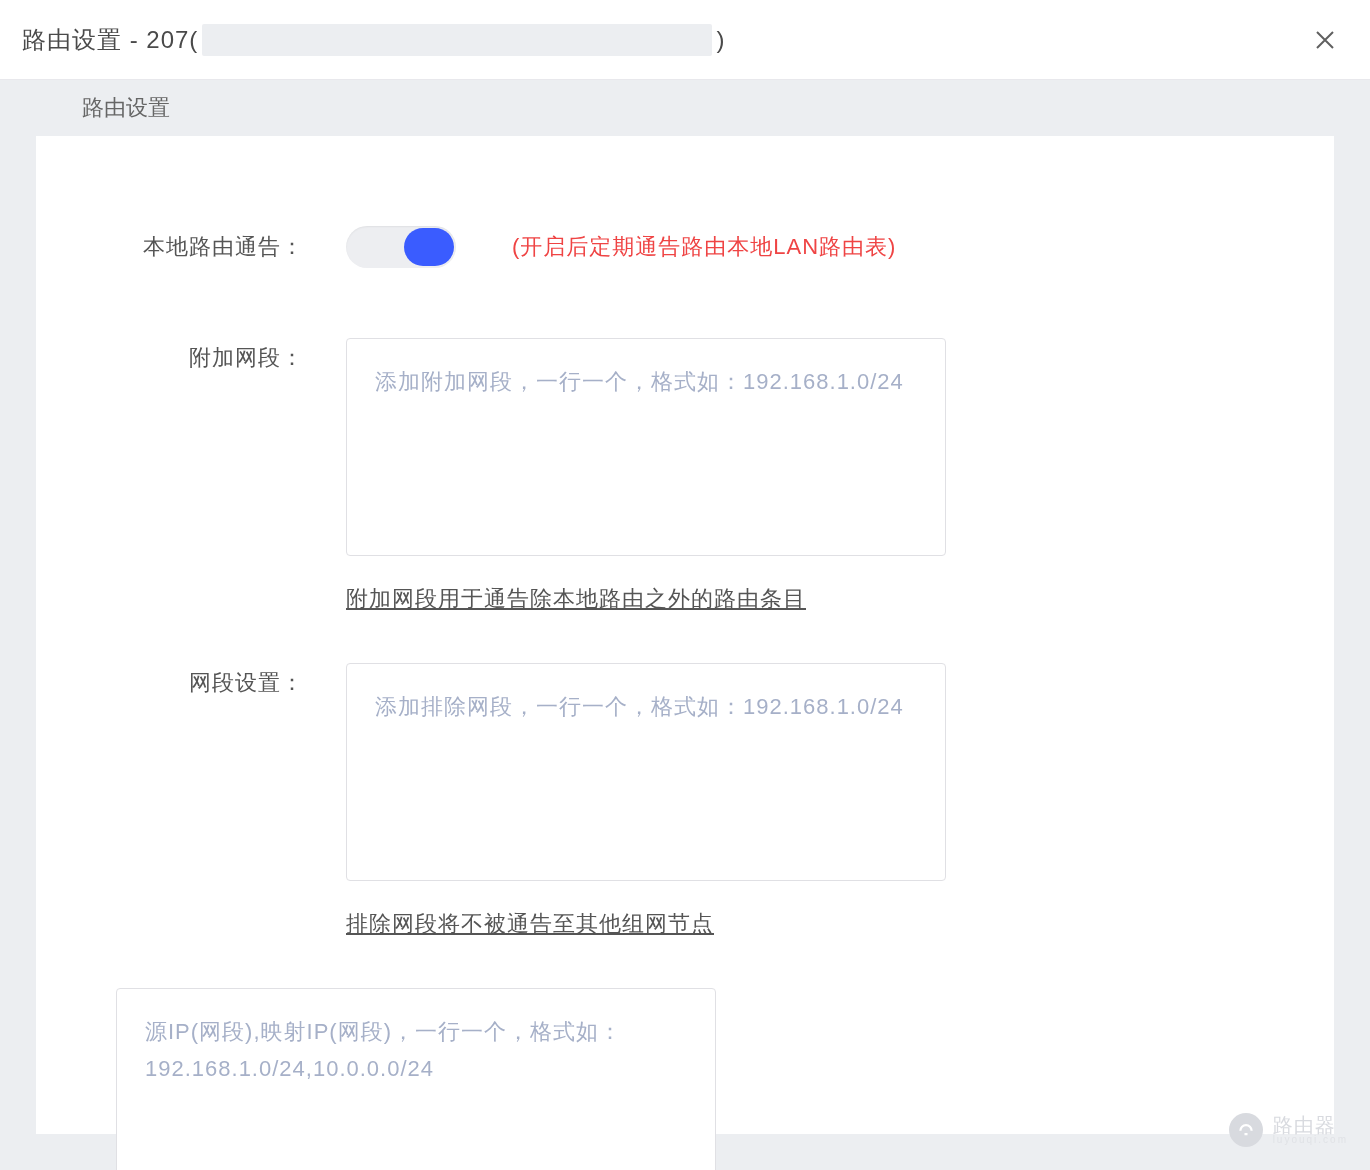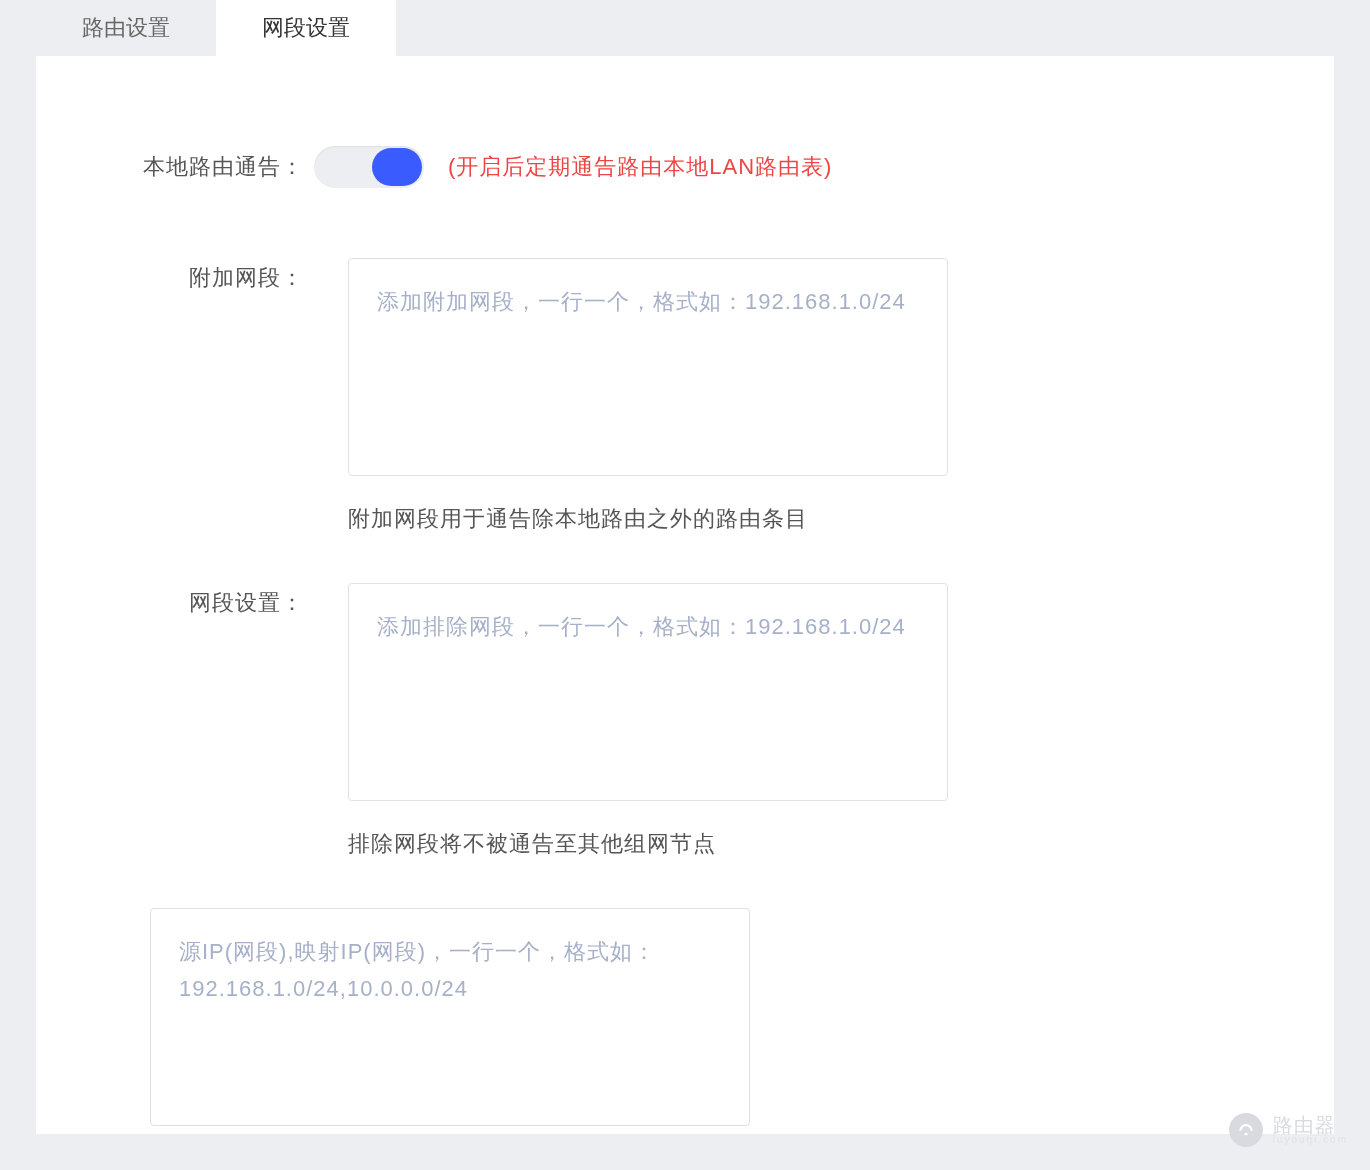--- a/index.html
+++ b/index.html
@@ -25,67 +25,78 @@
     }
     .close-btn svg { width: 24px; height: 24px; stroke: currentColor; stroke-width: 2; }
     .tab-strip { height: 56px; background:#eceef1; display:flex; align-items:stretch; padding-left: 36px; }
     .tab {
       padding: 0 46px; display:flex; align-items:center; font-size: 22px; color:#666;
       cursor:pointer; border-right:0;
     }
     .tab.active { background:#ffffff; color:#333; }
     .content-wrap { flex:1; background:#eceef1; padding: 0 36px 36px 36px; overflow:hidden; }
     .content-panel { background:#ffffff; height:100%; padding: 90px 80px 40px 80px; }
-    .form-row { display:flex; align-items:flex-start; margin-bottom: 48px; }
+    .form-row { display:flex; align-items:flex-start; margin-bottom: 48px; gap: 32px; }
     .form-row.toggle-row { margin-bottom: 70px; align-items:center; }
     .form-label {
       width: 198px; text-align:right; font-size: 22px; color:#555; letter-spacing: 1px;
       padding-right: 10px; line-height: 40px;
     }
-    .form-field { flex: 0 0 auto; width: 600px; margin-left: 34px; }
+    .form-field { flex: 0 0 auto; width: 600px; }
     .toggle {
       width: 110px; height: 42px; border-radius: 21px; background:#edeef1; position:relative;
       box-shadow: inset 0 1px 2px rgba(0,0,0,0.06); cursor:pointer;
     }
     .toggle .knob {
       position:absolute; top:2px; right:2px; width:50px; height:38px; border-radius:19px;
       background:#3a5cff;
     }
     .toggle-hint { font-size: 22px; color:#ef4444; margin-left: 24px; letter-spacing:1px; }
     .ta {
       width: 600px; border:1px solid #e0e0e4; border-radius:4px; padding: 24px 28px;
       font-size: 22px; line-height: 1.7; color:#333; resize:none; outline:none;
       font-family: inherit;
     }
     .ta::placeholder { color:#a6b0c8; letter-spacing:1px; }
     .ta.mid { height: 218px; }
     .ta.small { height: 218px; }
     .helper {
-      font-size: 22px; color:#555; margin-top: 22px; letter-spacing:1px; line-height:1.5;
+      font-size: 22px; color:#555; margin-top: 22px; letter-spacing:1px; line-height:1.5;text-decoration:underline;
     }
     .watermark {
       position:fixed; right: 22px; bottom: 23px; display:flex; align-items:center;
       color:#d8dadf; font-size: 20px; letter-spacing:1px;
     }
     .watermark .wm-icon {
       width: 34px; height: 34px; border-radius:50%; background:#d8dadf; margin-right:10px;
       display:flex; align-items:center; justify-content:center;
     }
     .watermark .wm-icon svg { width:18px; height:18px; fill:#ffffff; }
     .wm-text { display:flex; flex-direction:column; line-height:1.0; }
     .wm-sub { font-size:10px; color:#e0e2e6; letter-spacing:2px; }
   </style>
 </head>
 <body>
 
 <div class="dialog">
+  <div class="dialog-header">
+    <div class="dialog-title">
+      <span>路由设置 - 207(</span>
+      <span class="title-redact"></span>
+      <span>)</span>
+    </div>
+    <div class="close-btn">
+      <svg viewBox="0 0 24 24" fill="none">
+          <path d="M4 4 L20 20 M20 4 L4 20"></path>
+        </svg>
+    </div>
+  </div>
 
   <div class="tab-strip">
     <div class="tab">路由设置</div>
-    <div class="tab active">网段设置</div>
   </div>
 
   <div class="content-wrap">
     <div class="content-panel">
 
       <div class="form-row toggle-row">
         <div class="form-label">本地路由通告：</div>
         <div class="toggle">
           <div class="knob"></div>
         </div>

